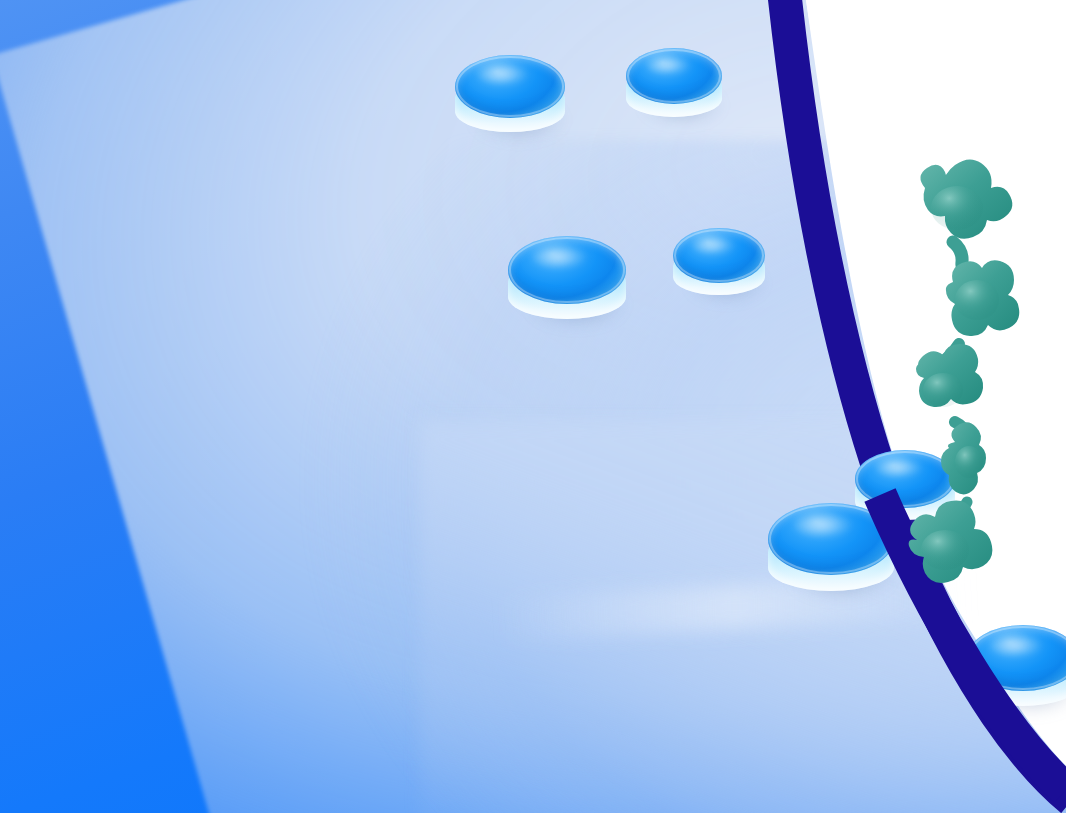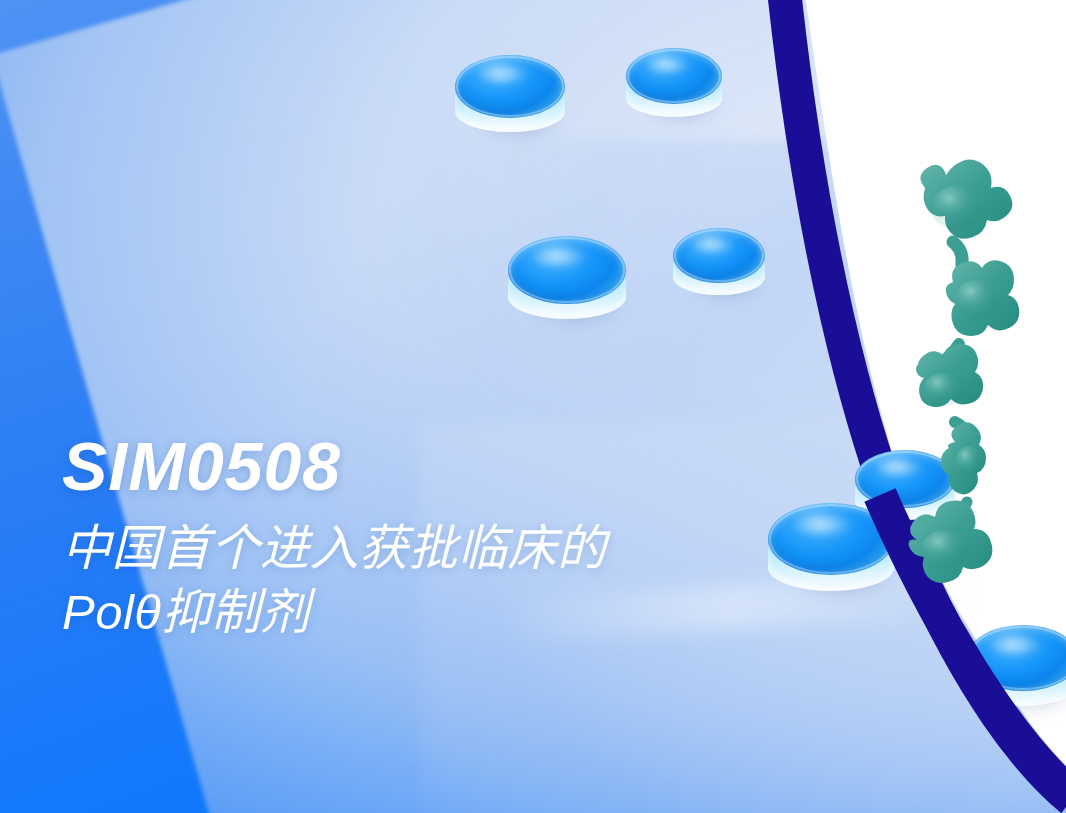--- a/index.html
+++ b/index.html
@@ -343,21 +343,14 @@
       <g fill="url(#tealHi)" opacity="0.75">
         <ellipse cx="62" cy="58" rx="26" ry="22"></ellipse>
         <ellipse cx="82" cy="150" rx="22" ry="20"></ellipse>
         <ellipse cx="48" cy="240" rx="20" ry="17"></ellipse>
         <ellipse cx="74" cy="312" rx="14" ry="16"></ellipse>
         <ellipse cx="50" cy="400" rx="24" ry="20"></ellipse>
       </g>
     </svg>
   </div>
 
-  <div class="text-block" style="z-index:8;">
-    <h1 class="title">SIM0508</h1>
-    <div class="subtitle">
-      <span class="line">中国首个进入获批临床的</span>
-      <span class="line">Polθ抑制剂</span>
-    </div>
-  </div>
 
 </div>
 
 </body></html>

